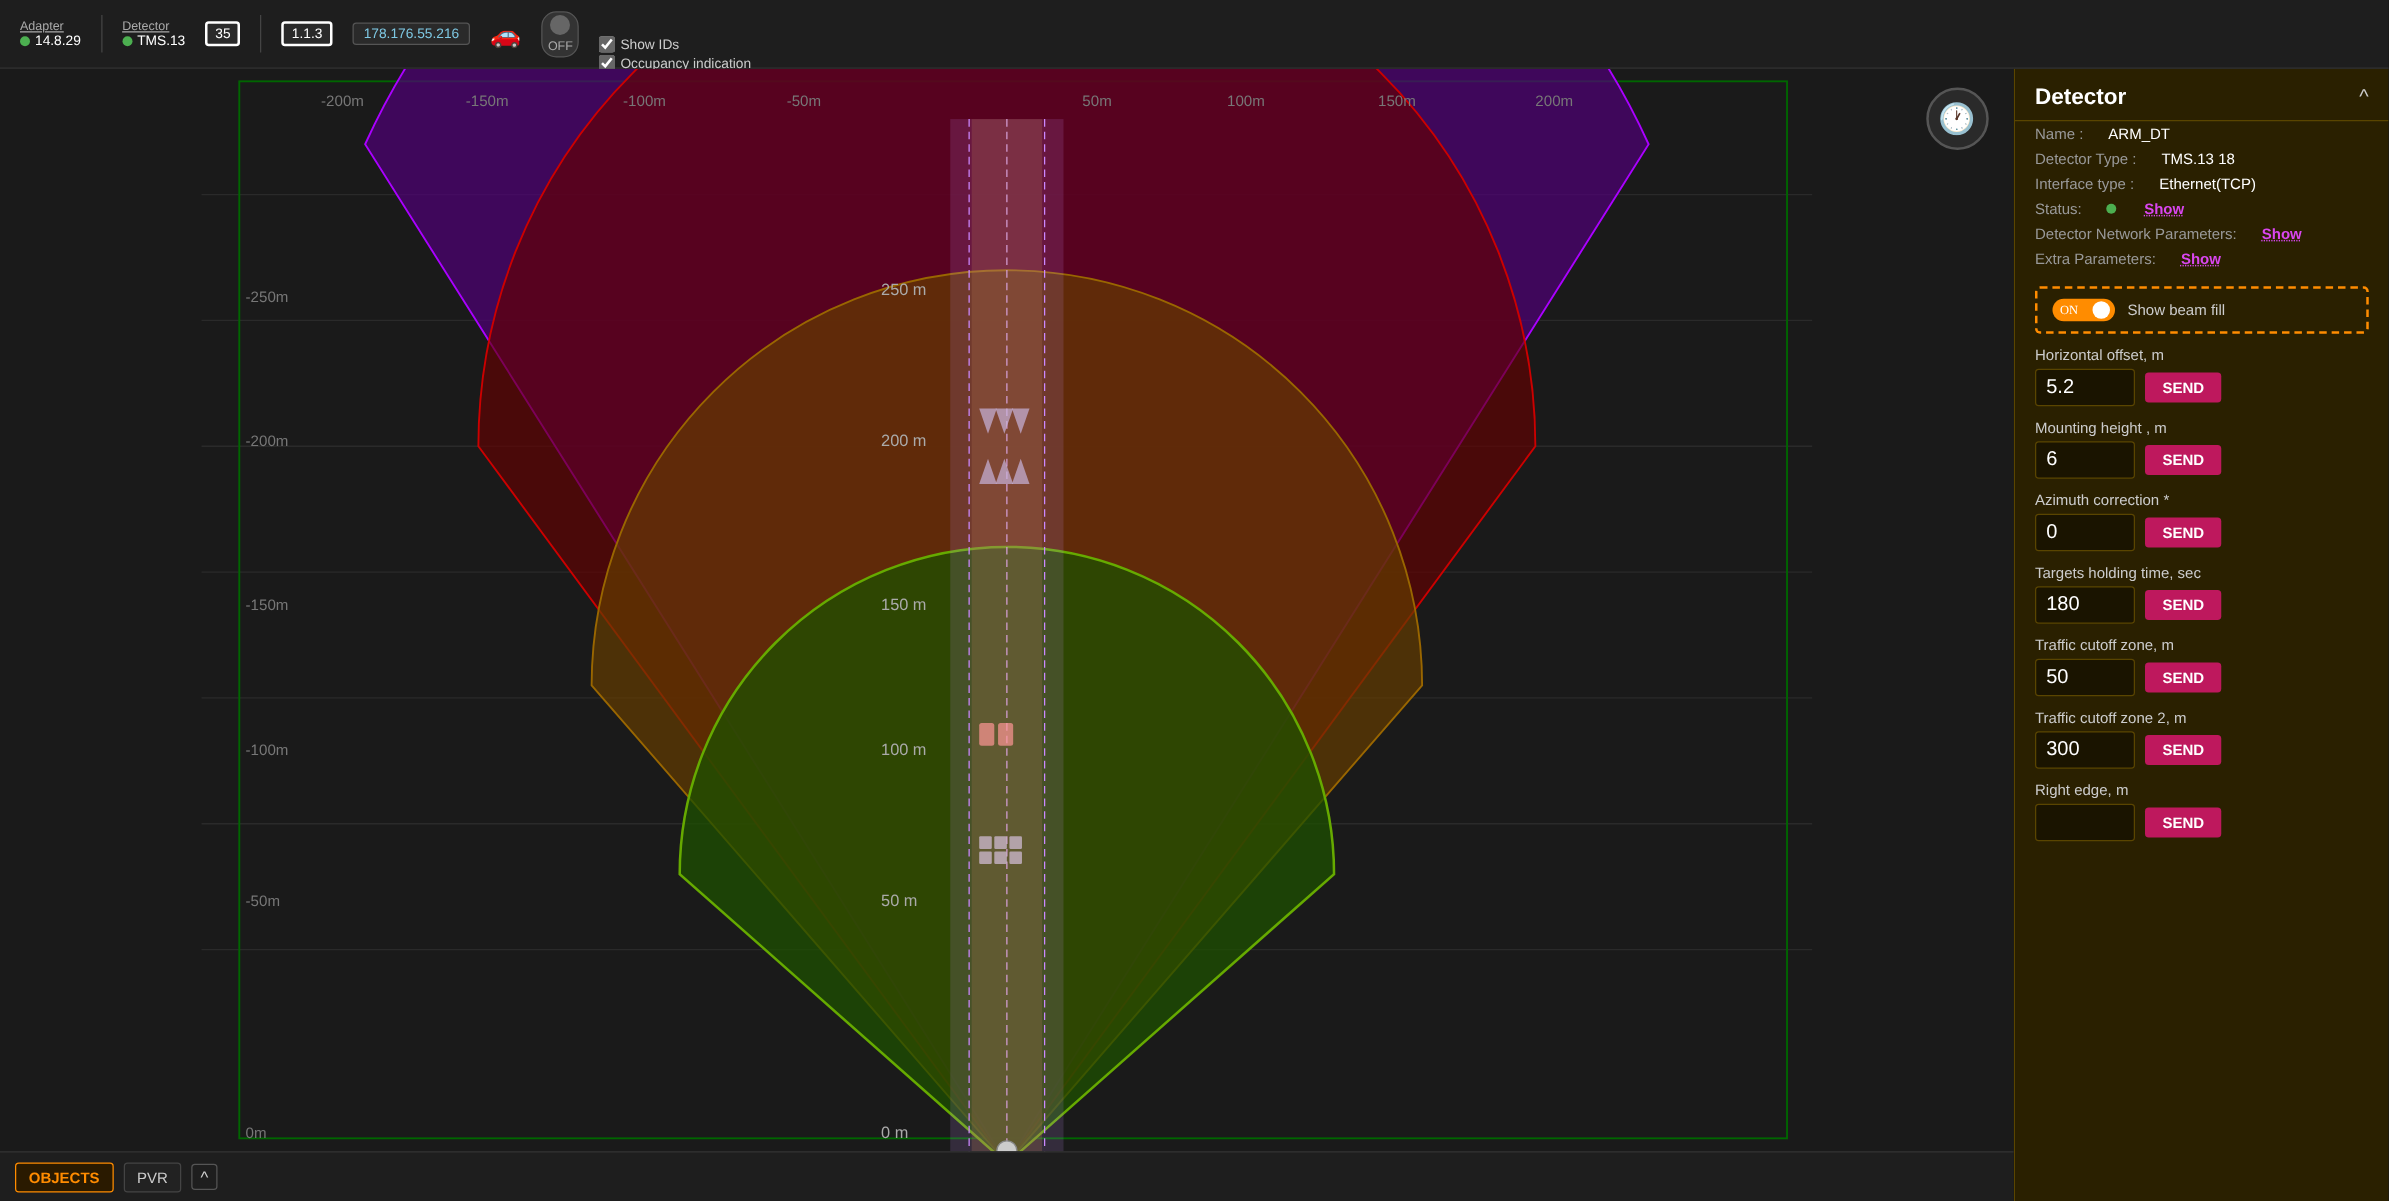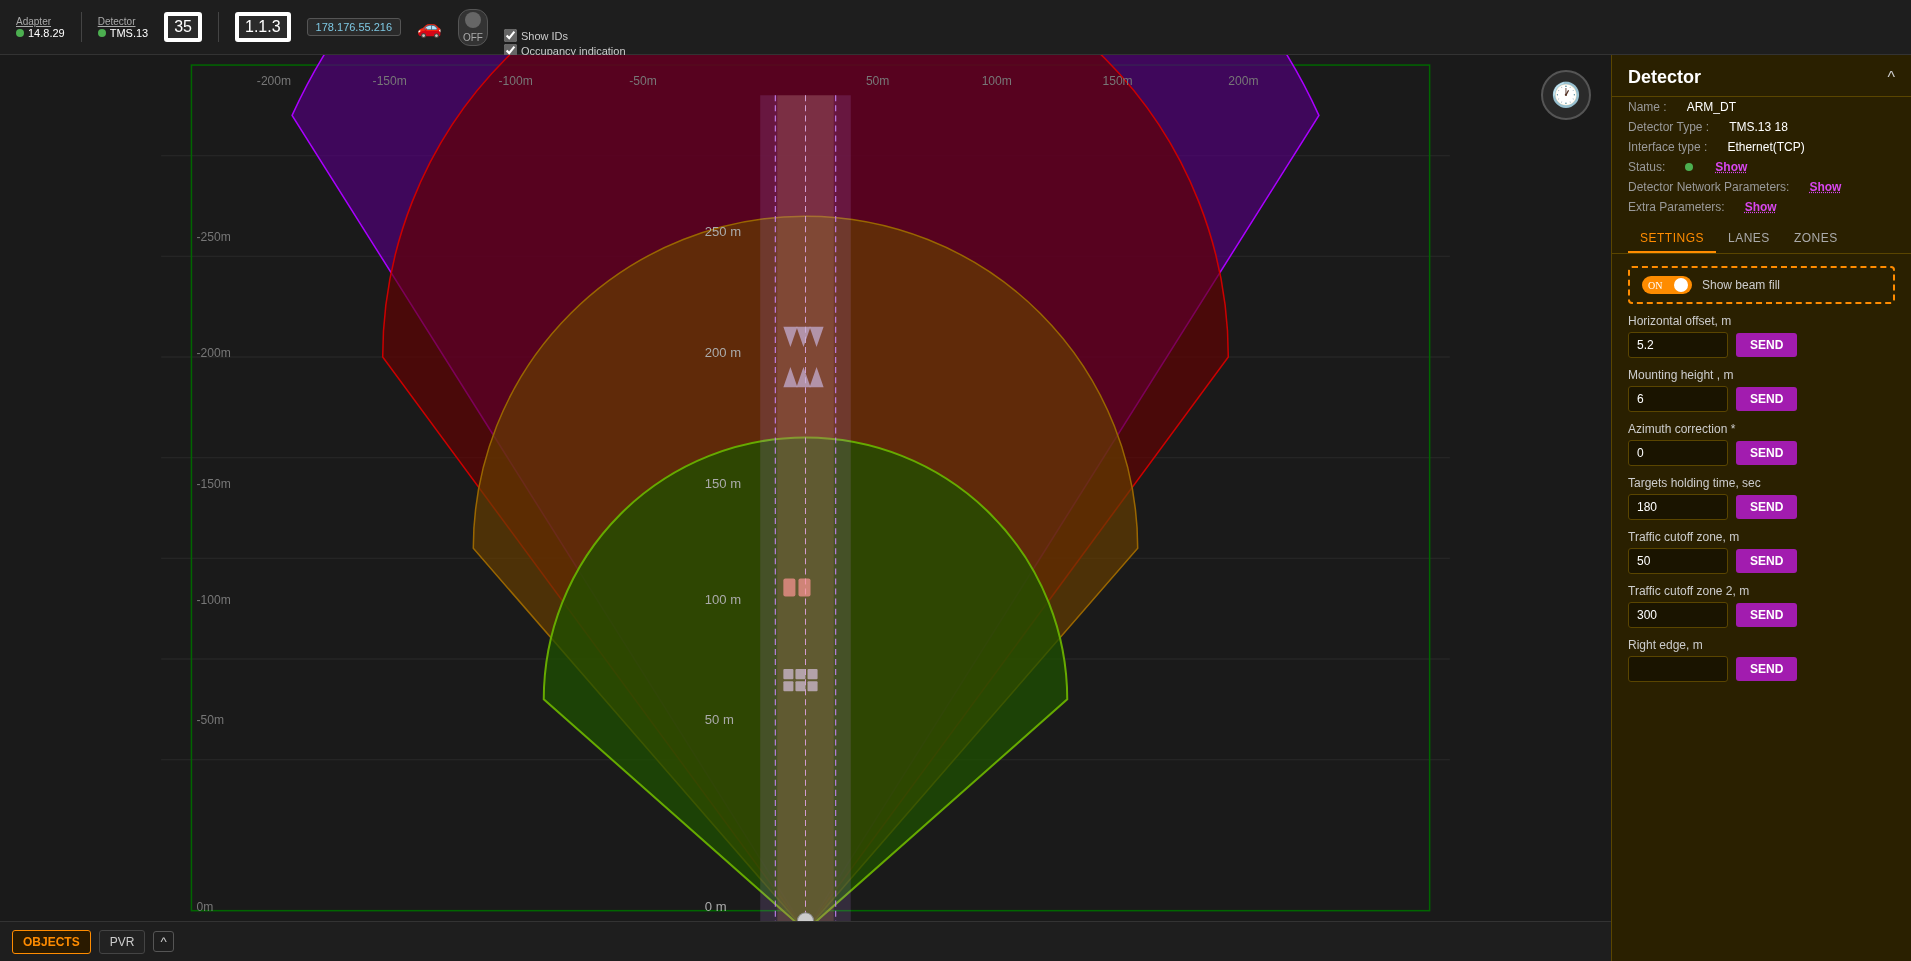--- a/index.html
+++ b/index.html
@@ -36,25 +36,25 @@
     .topbar-group .value { color: #fff; display: flex; align-items: center; gap: 4px; }
     .dot-green {
       width: 8px; height: 8px; border-radius: 50%;
       background: #4caf50; display: inline-block;
     }
     .topbar-sep {
       width: 1px; height: 30px; background: #444;
     }
     .badge {
       background: #2a2a2a;
-      border: 4px solid #ffffff;
+      border: 2px solid #ffffff;
       color: #fff;
       padding: 2px 6px;
       border-radius: 3px;
-      font-size: 16px;
+      font-size: 11px;
     }
     .ip-badge {
       background: #2a2a2a;
       border: 1px solid #555;
       color: #7ec8e3;
       padding: 2px 8px;
       border-radius: 3px;
       font-size: 11px;
     }
     .car-icon {
@@ -286,26 +286,26 @@
       display: flex;
       gap: 8px;
       align-items: center;
     }
     .form-input {
       background: #1a1400;
       border: 1px solid #5a4500;
       color: #fff;
       padding: 5px 8px;
       border-radius: 3px;
-      font-size: 12px;
-      width: 100px;
+      font-size: 16px;
+      width: 80px;
       flex-shrink: 0;
     }
     .send-btn {
-      background: #a21caf;
+      background: #be185d;
       border: none;
       color: #fff;
       padding: 5px 14px;
       border-radius: 3px;
       font-size: 12px;
       font-weight: bold;
       cursor: pointer;
       white-space: nowrap;
     }
 
@@ -482,25 +482,20 @@
     </div>
     <div class="info-row">
       <span class="info-label">Detector Network Parameters:</span>
       <span class="info-link">Show</span>
     </div>
     <div class="info-row">
       <span class="info-label">Extra Parameters:</span>
       <span class="info-link">Show</span>
     </div>
 
-    <div id="panel-tabs">
-      <div class="panel-tab active">SETTINGS</div>
-      <div class="panel-tab">LANES</div>
-      <div class="panel-tab">ZONES</div>
-    </div>
 
     <div id="panel-content">
 
       <div class="beam-fill-row">
         <div class="toggle-on">
           <span class="on-text">ON</span>
           <div class="knob"></div>
         </div>
         <span class="beam-label">Show beam fill</span>
       </div>

